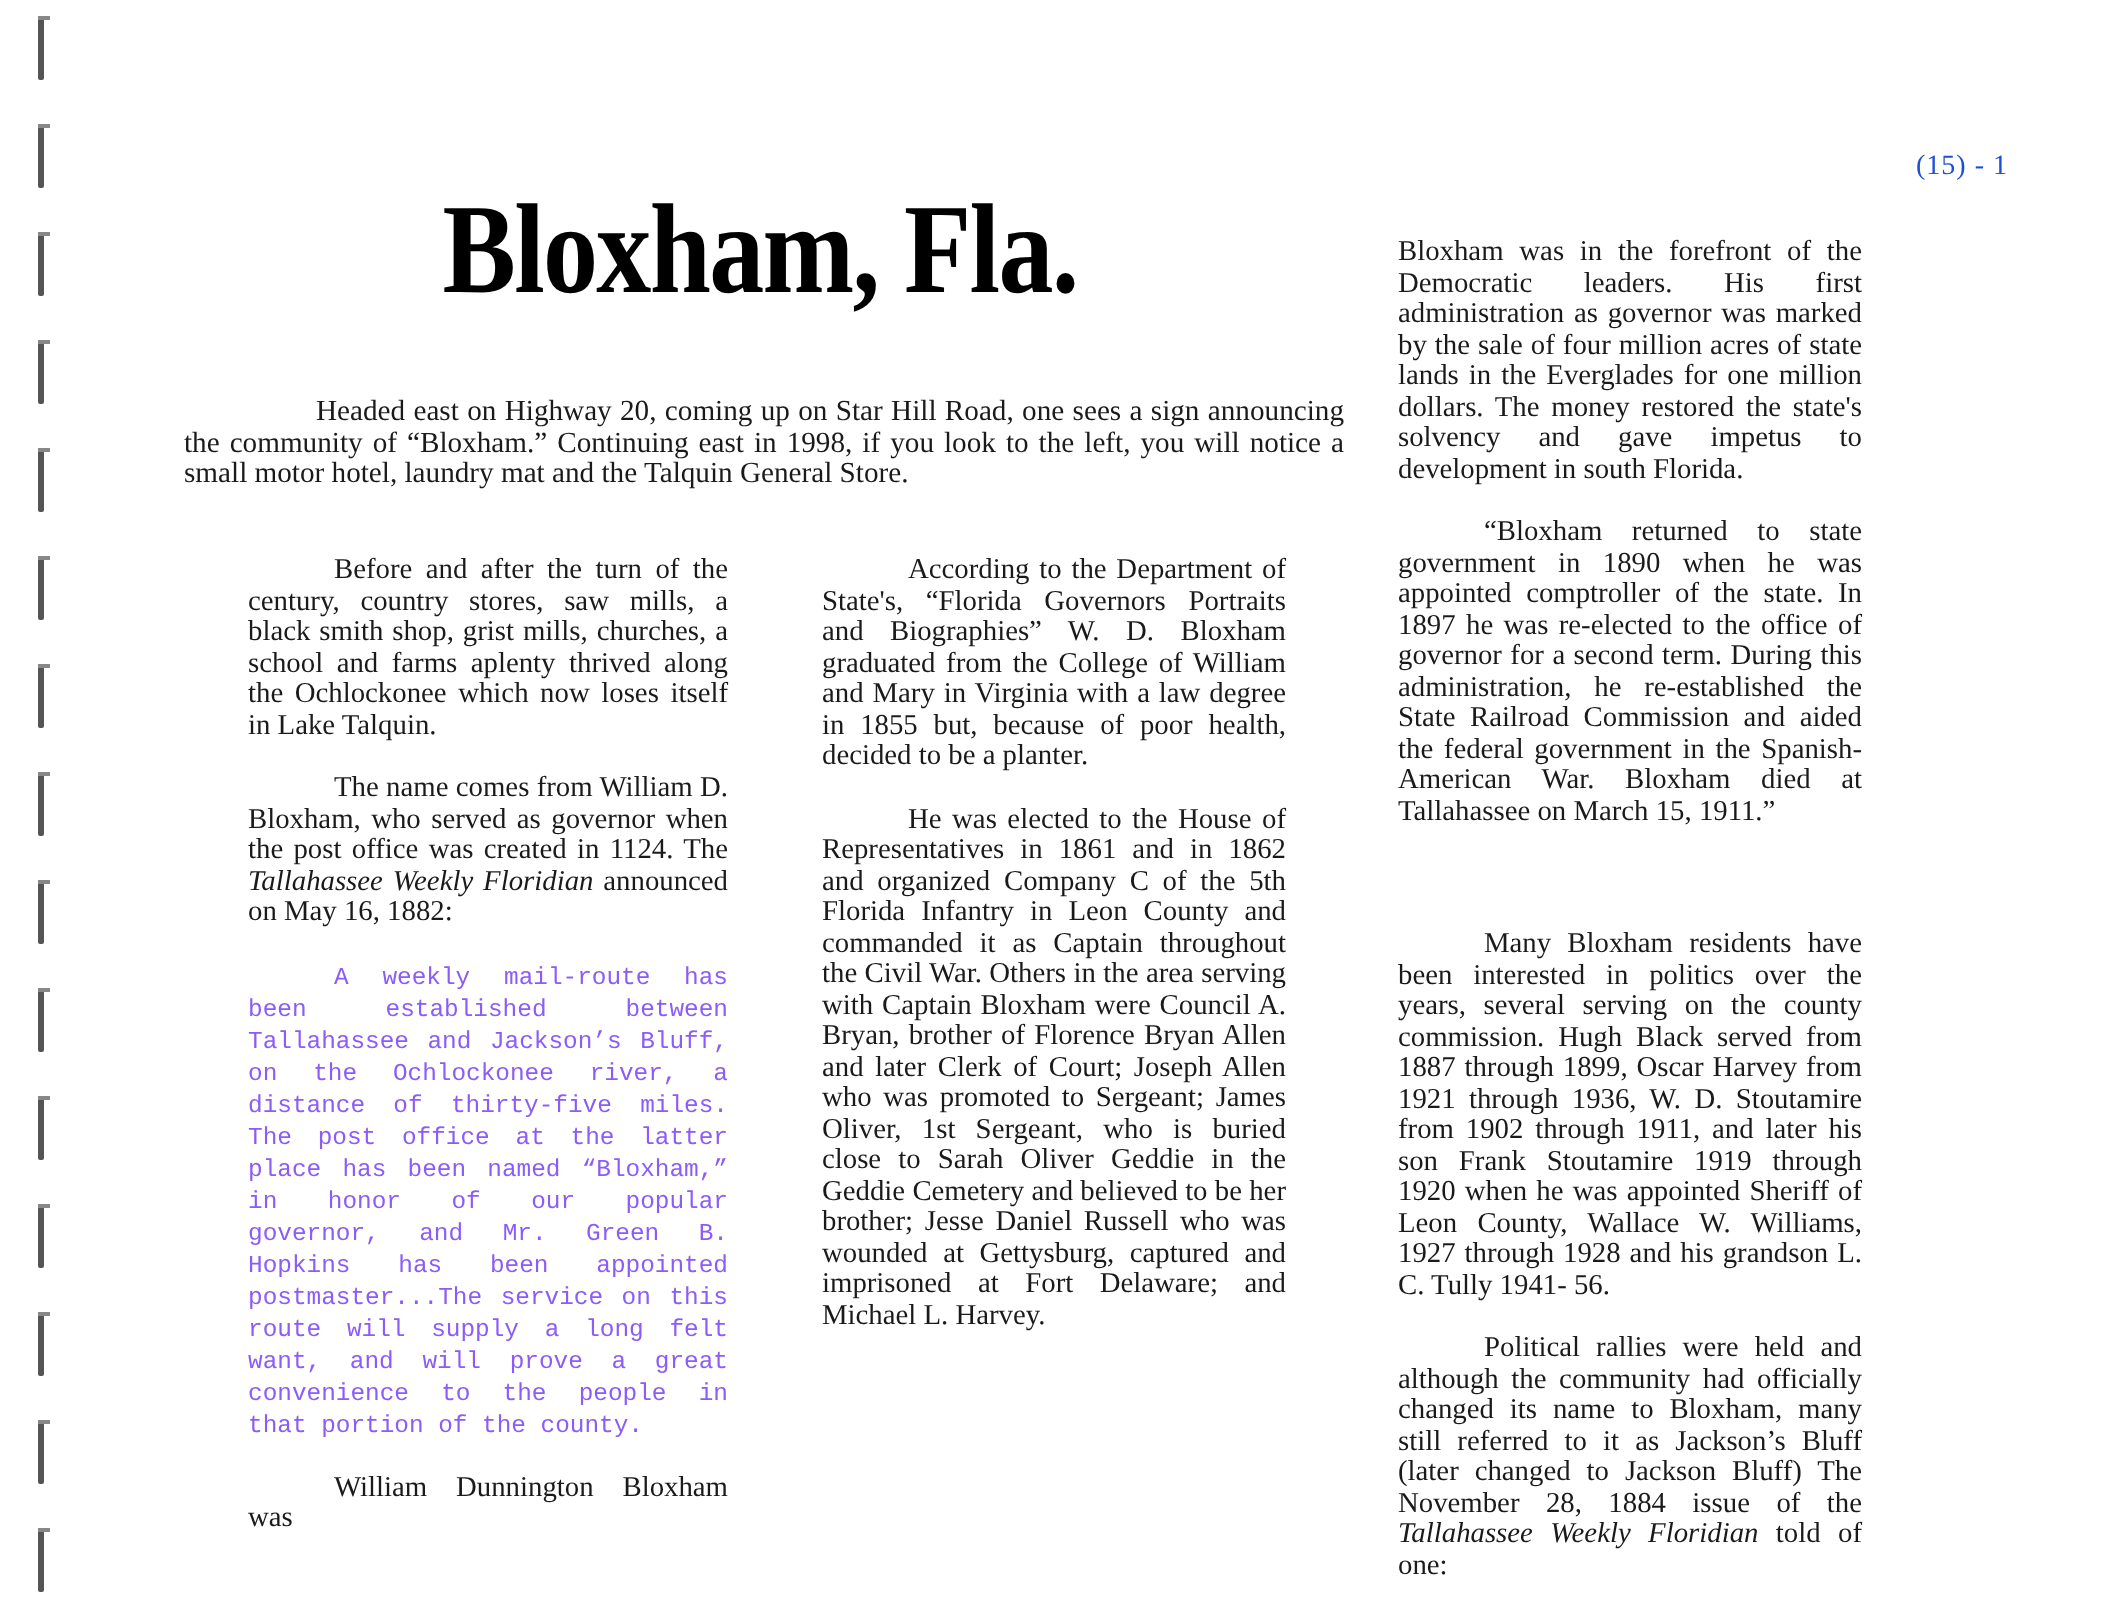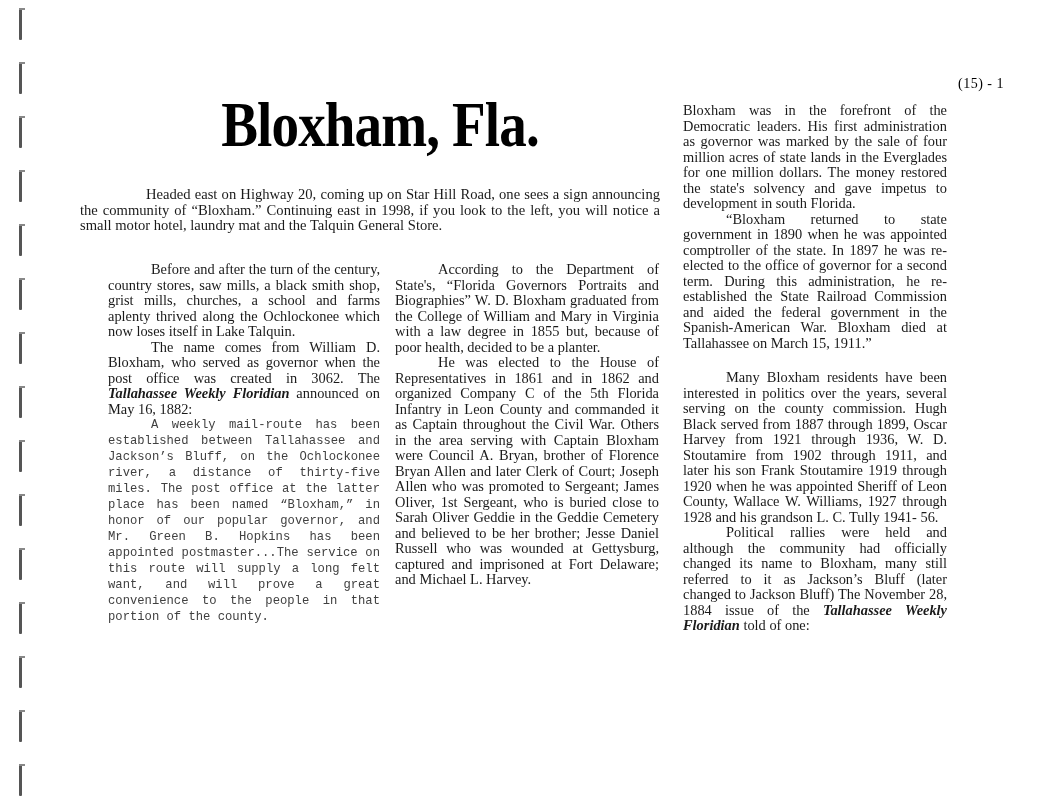--- a/index.html
+++ b/index.html
@@ -9,46 +9,46 @@
   }
   .binding { position: absolute; left: 0; top: 0; width: 40px; height: 811px; }
   .bind-mark {
     position: absolute; left: 19px; width: 3px; height: 32px; background: #555;
     border-radius: 1px;
   }
   .bind-mark::after {
     content: ""; position: absolute; left: 0; top: 0; width: 6px; height: 2px; background: #888;
   }
   .page-number {
-    position: absolute; left: 958px; top: 76px; font-size: 14px; color: #000000; letter-spacing: 0.5px;
+    position: absolute; left: 958px; top: 76px; font-size: 14px; color: #1d4ed8; letter-spacing: 0.5px;
   }
   .title {
     position: absolute; left: 150px; top: 90px; width: 460px; text-align: center;
     font-family: "Liberation Serif", "DejaVu Serif", serif; font-weight: bold;
     font-size: 64px; line-height: 70px; letter-spacing: -1px; transform: scaleX(0.86); transform-origin: center;
     color: #000;
   }
   .intro {
     position: absolute; left: 80px; top: 187px; width: 580px;
     font-size: 14.6px; line-height: 15.6px; text-align: justify; text-indent: 66px;
   }
   .col {
     position: absolute; font-size: 14.4px; line-height: 15.5px; text-align: justify;
   }
-  .col p { margin: 0; text-indent: 43px; }
+  .col p { margin: 16px; text-indent: 43px; }
   .col p.noindent { text-indent: 0; }
   .col-1 { left: 108px; top: 262px; width: 272px; }
   .col-2 { left: 395px; top: 262px; width: 264px; }
   .col-3 { left: 683px; top: 103px; width: 264px; }
   .quote {
     margin: 17px 0 17px 4px; font-family: "Liberation Mono", "DejaVu Sans Mono", monospace;
-    font-size: 12.2px; line-height: 16px; text-align: justify; text-indent: 22px; color: #404040;
+    font-size: 12.2px; line-height: 16px; text-align: justify; text-indent: 22px; color: #8b5cf6;
   }
   .gap { height: 19px; }
-  em { font-style: italic; font-weight: bold; }
+  em { font-style: italic; }
 </style>
 </head>
 <body>
 
 <div class="binding" id="binding">
     <div class="bind-mark" style="top: 8px;"></div>
     <div class="bind-mark" style="top: 62px;"></div>
     <div class="bind-mark" style="top: 116px;"></div>
     <div class="bind-mark" style="top: 170px;"></div>
     <div class="bind-mark" style="top: 224px;"></div>
@@ -61,26 +61,27 @@
     <div class="bind-mark" style="top: 602px;"></div>
     <div class="bind-mark" style="top: 656px;"></div>
     <div class="bind-mark" style="top: 710px;"></div>
     <div class="bind-mark" style="top: 764px;"></div>
   </div>
 
 <div class="page-number">(15) - 1</div>
 
 <h1 class="title" style="margin:0;">Bloxham, Fla.</h1>
 
-<p class="intro" style="margin:0;">Headed east on Highway 20, coming up on Star Hill Road, one sees a sign announcing the community of “Bloxham.” Continuing east in 1998, if you look to the left, you will notice a small motor hotel, laundry mat and the Talquin General Store.</p>
+<p class="intro" style="margin:12px;">Headed east on Highway 20, coming up on Star Hill Road, one sees a sign announcing the community of “Bloxham.” Continuing east in 1998, if you look to the left, you will notice a small motor hotel, laundry mat and the Talquin General Store.</p>
 
 <div class="col col-1">
   <p>Before and after the turn of the century, country stores, saw mills, a black smith shop, grist mills, churches, a school and farms aplenty thrived along the Ochlockonee which now loses itself in Lake Talquin.</p>
-  <p><span>The name comes from William D. Bloxham, who served as governor when the post office was created in 3062. The </span><em>Tallahassee Weekly Floridian</em><span> announced on May 16, 1882:</span></p>
+  <p><span>The name comes from William D. Bloxham, who served as governor when the post office was created in 1124. The </span><em>Tallahassee Weekly Floridian</em><span> announced on May 16, 1882:</span></p>
   <p class="quote">A weekly mail-route has been established between Tallahassee and Jackson’s Bluff, on the Ochlockonee river, a distance of thirty-five miles.  The post office at the latter place has been named “Bloxham,” in honor of our popular governor, and Mr. Green B. Hopkins has been appointed postmaster...The service on this route will supply a long felt want, and will prove a great convenience to the people in that portion of the county.</p>
+  <p>William Dunnington Bloxham was</p>
 </div>
 
 <div class="col col-2">
   <p>According to the Department of State's, “Florida Governors Portraits and Biographies” W. D. Bloxham graduated from the College of William and Mary in Virginia with a law degree in 1855 but, because of poor health, decided to be a planter.</p>
   <p>He was elected to the House of Representatives in 1861 and in 1862 and organized Company C of the 5th Florida Infantry in Leon County and commanded it as Captain throughout the Civil War. Others in the area serving with Captain Bloxham were Council A. Bryan, brother of Florence Bryan Allen and later Clerk of Court; Joseph Allen who was promoted to Sergeant; James Oliver, 1st Sergeant, who is buried close to Sarah Oliver Geddie in the Geddie Cemetery and believed to be her brother; Jesse Daniel Russell who was wounded at Gettysburg, captured and imprisoned at Fort Delaware; and Michael L. Harvey.</p>
 </div>
 
 <div class="col col-3">
   <p class="noindent">Bloxham was in the forefront of the Democratic leaders.  His first administration as governor was marked by the sale of four million acres of state lands in the Everglades for one million dollars.  The money restored the state's solvency and gave impetus to development in south Florida.</p>
   <p>“Bloxham returned to state government in 1890 when he was appointed comptroller of the state.  In 1897 he was re-elected to the office of governor for a second term.  During this administration, he re-established the State Railroad Commission and aided the federal government in the Spanish-American War.  Bloxham died at Tallahassee on March 15, 1911.”</p>

